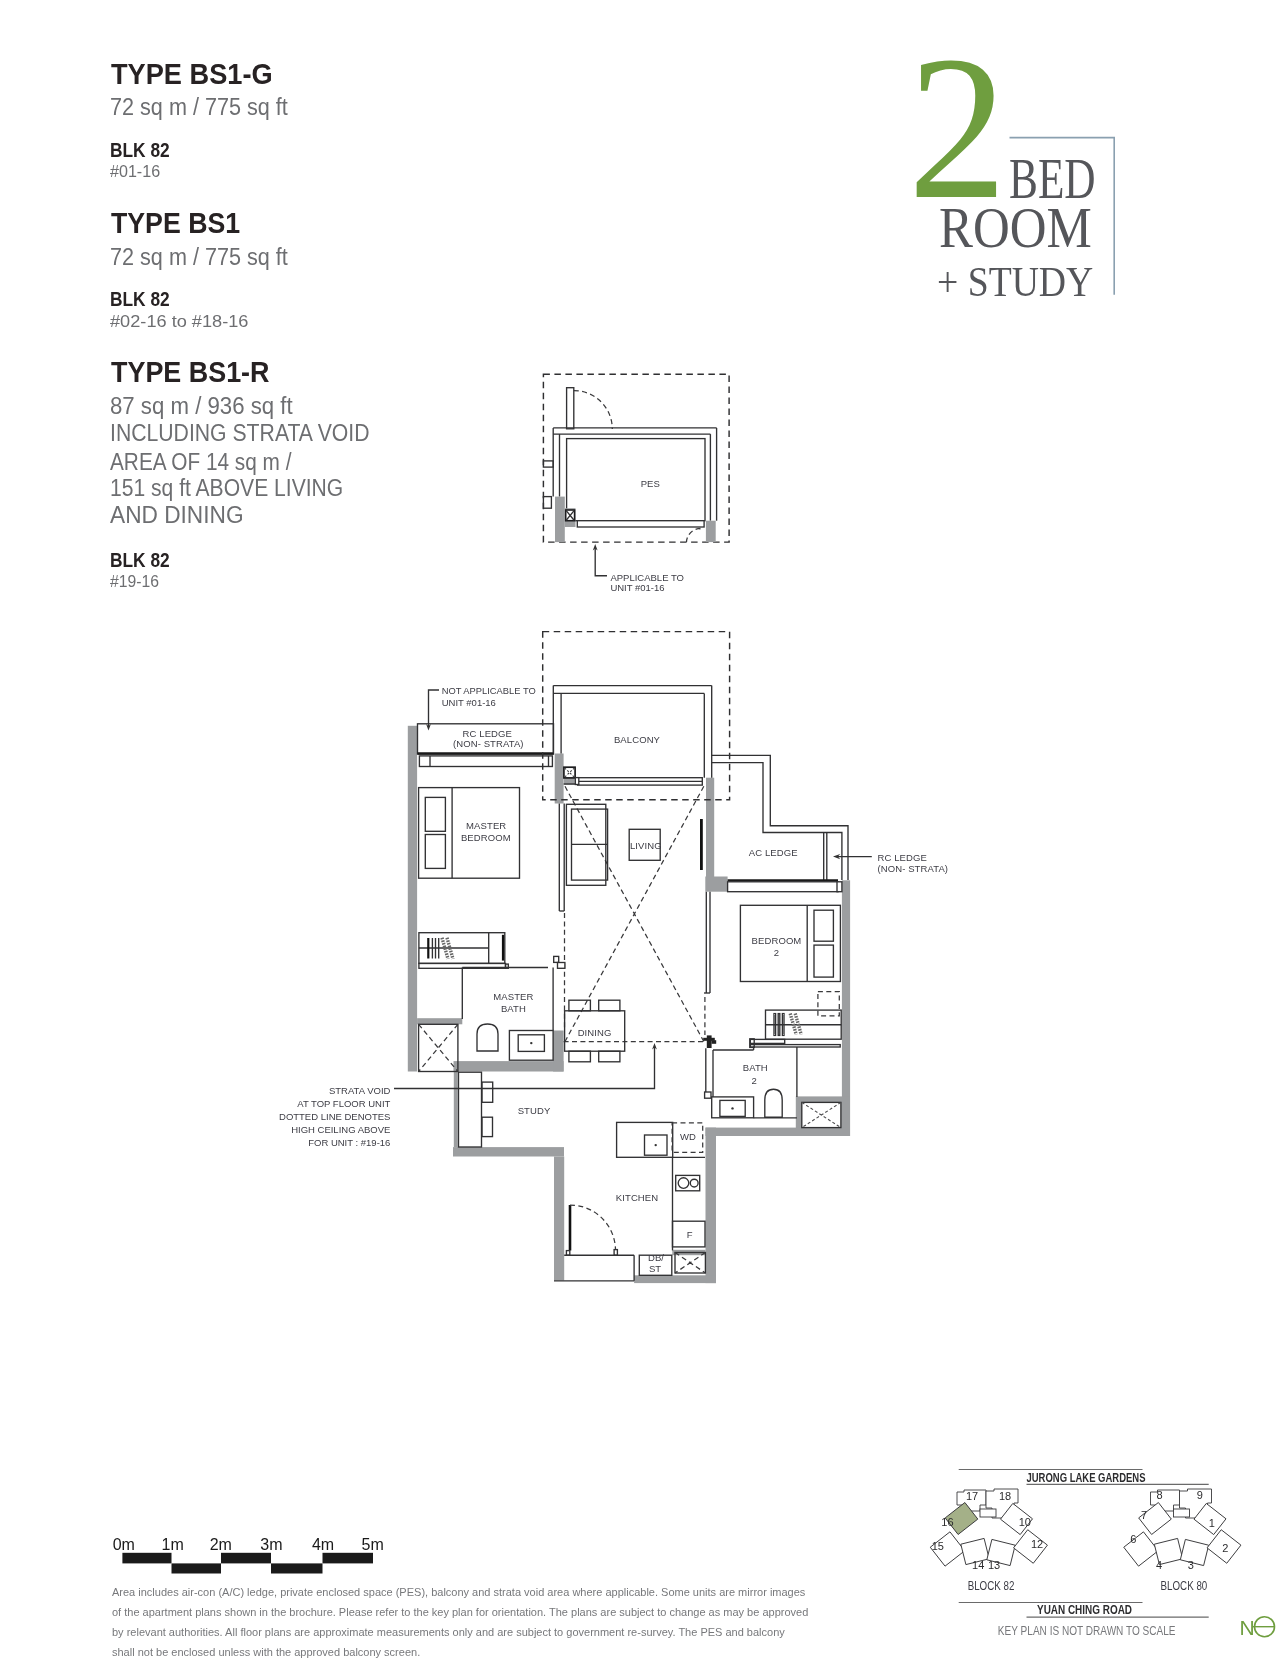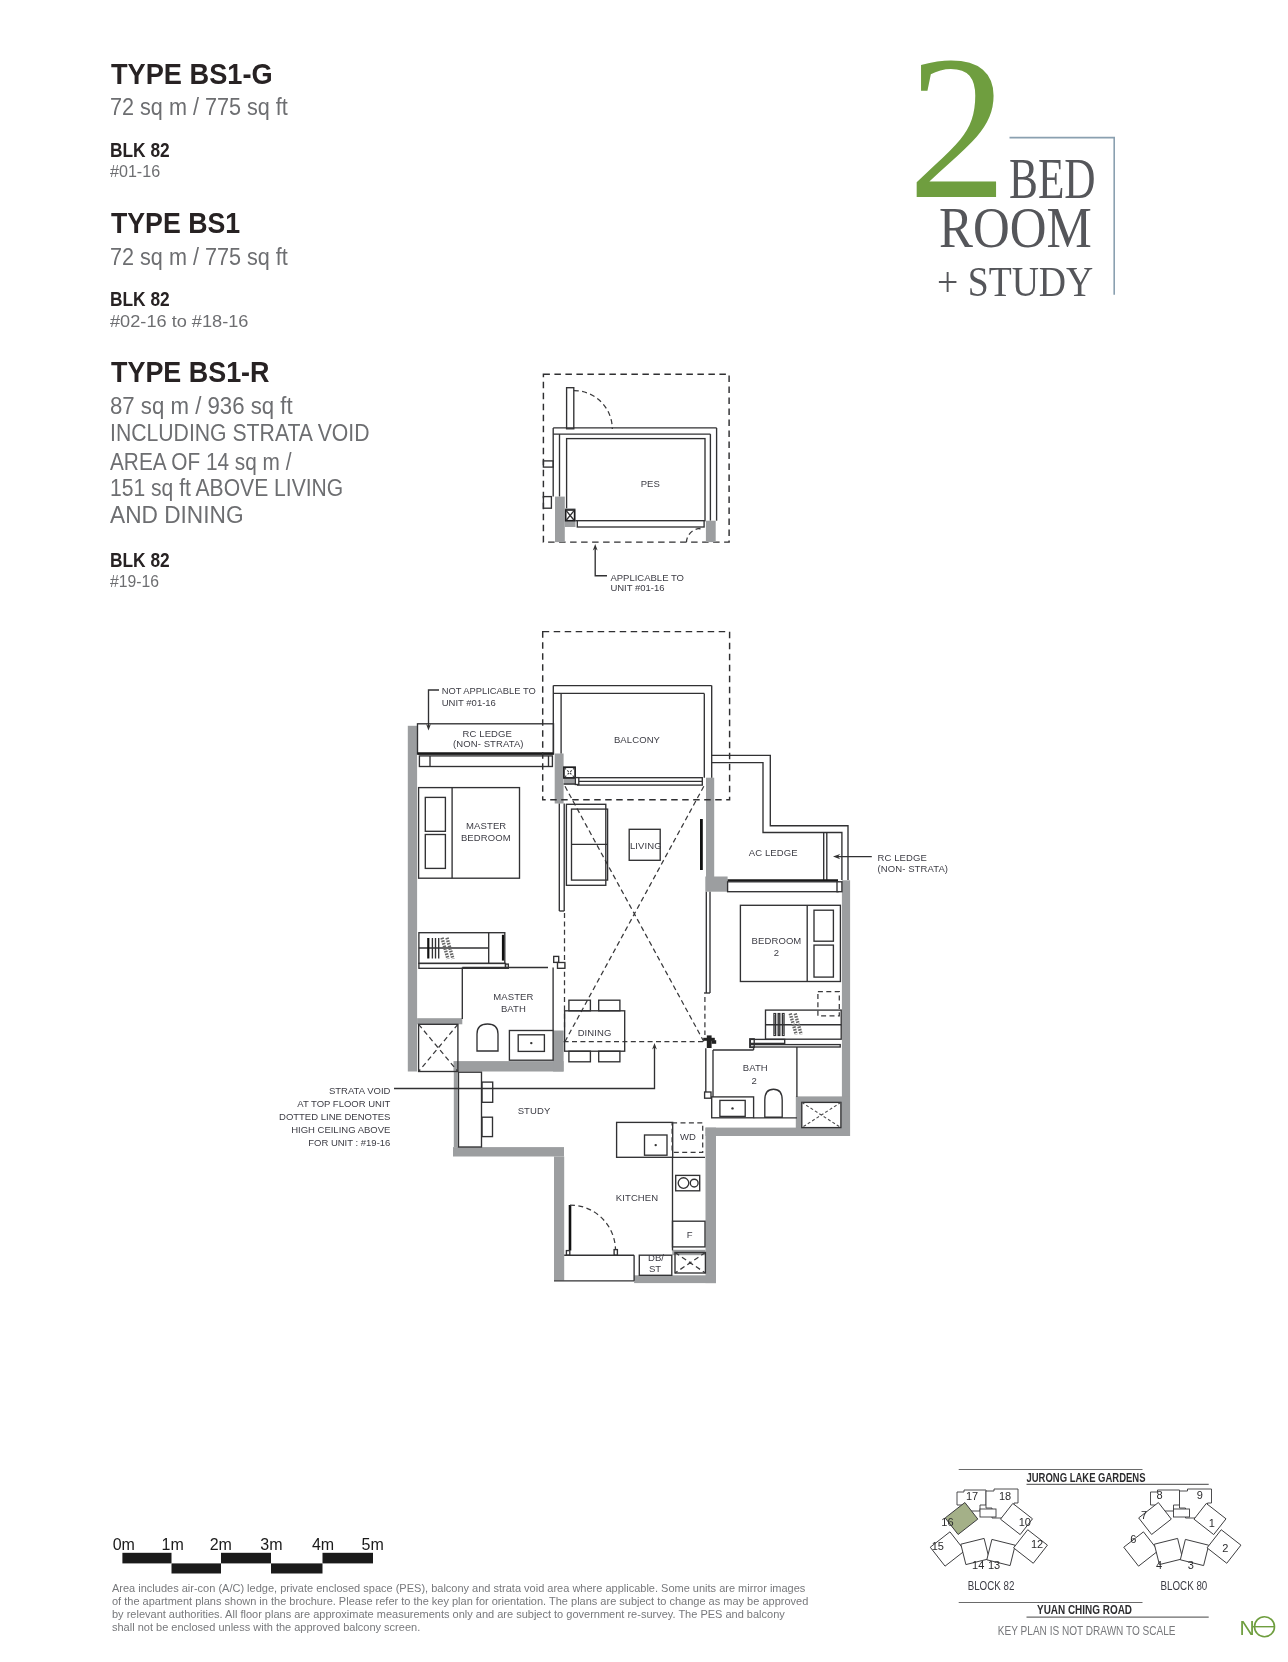--- a/index.html
+++ b/index.html
@@ -2,21 +2,21 @@
 <html><head>
 <meta charset="utf-8">
 <style>
   html,body{margin:0;padding:0;}
   body{width:1288px;height:1662px;background:#ffffff;font-family:"Liberation Sans",sans-serif;position:relative;overflow:hidden;}
   .ln{position:absolute;white-space:nowrap;transform-origin:0 0;}
   .h1{font-weight:bold;color:#272223;font-size:29.8px;}
   .sub{color:#6d6e71;font-size:23.5px;}
   .blk{font-weight:bold;color:#272223;font-size:19.6px;}
   .unit{color:#6d6e71;font-size:16.9px;}
-  .dis{position:absolute;color:#77787b;font-size:11px;line-height:13px;}
+  .dis{position:absolute;color:#77787b;font-size:11px;line-height:20px;}
 </style>
 </head>
 <body>
 
 <div class="ln h1" style="left:110.5px;top:57.3px;transform:scaleX(0.912);">TYPE BS1-G</div>
 
 <div class="ln sub" style="left:110px;top:94.4px;transform:scaleX(0.920);">72 sq m / 775 sq ft</div>
 
 <div class="ln blk" style="left:110px;top:138.8px;transform:scaleX(0.885);">BLK 82</div>
 

